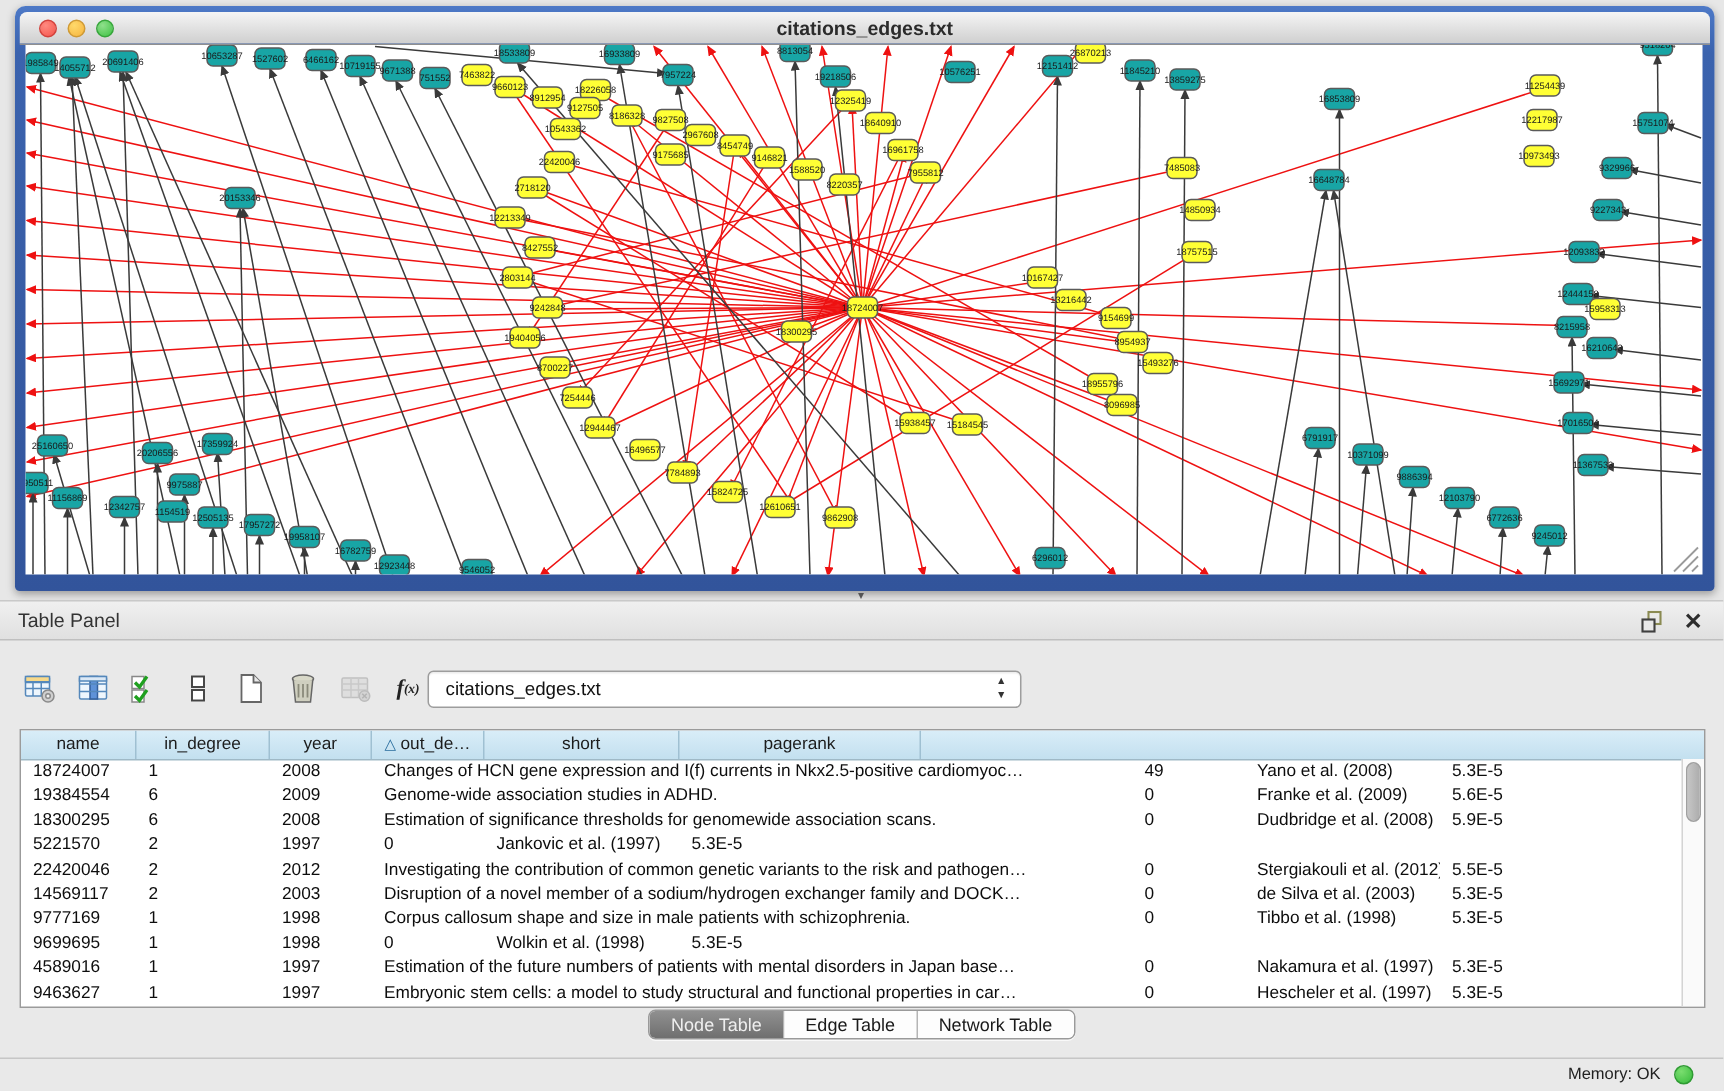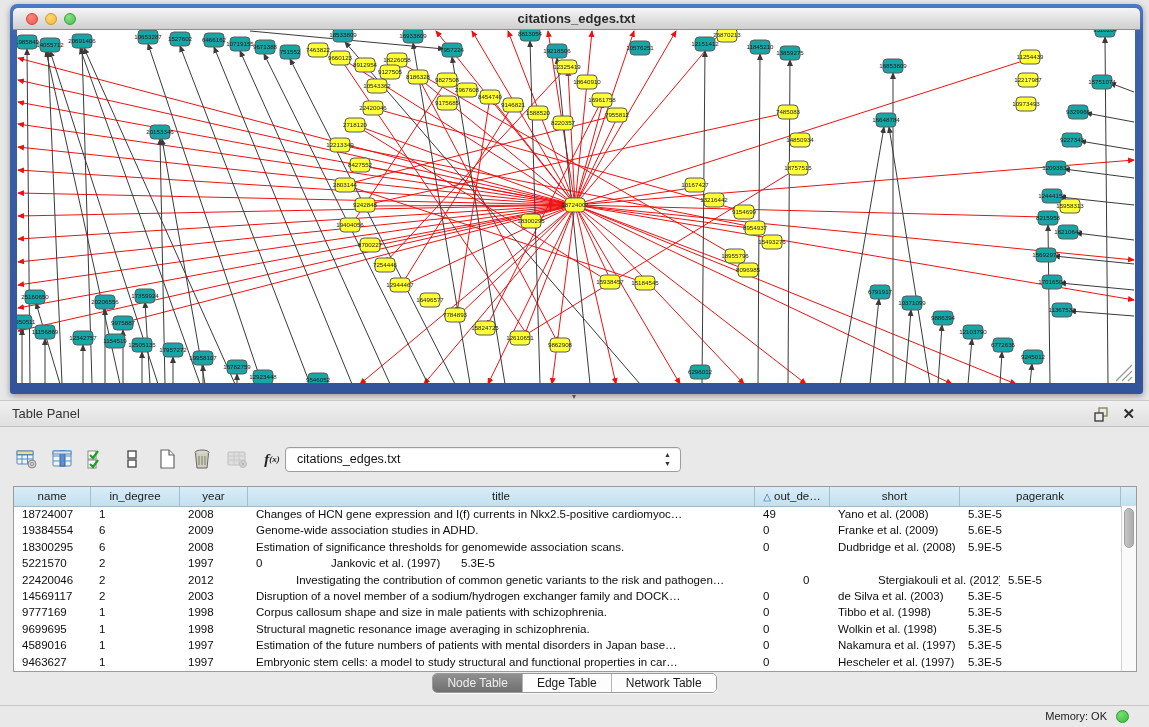--- a/index.html
+++ b/index.html
@@ -726,21 +726,20 @@
   <div id="table-selector">
     <span>citations_edges.txt</span>
     <span class="stepper">▲<br>▼</span>
   </div>
 
   <div id="tp-table">
     <div id="tbl-header">
         <div class="hcell" style="width: 77px;">name</div>
         <div class="hcell" style="width: 89px;">in_degree</div>
         <div class="hcell" style="width: 68px;">year</div>
-        <div class="hcell" style="width: 507px;">title</div>
         <div class="hcell" style="width: 75px;"><span class="sort-tri">△</span>out_de…</div>
         <div class="hcell" style="width: 130px;">short</div>
         <div class="hcell" style="width: 161px;">pagerank</div>
       </div>
     <div id="tbl-body">
         <div class="trow">
           <div class="tcell" style="width: 77px;">18724007</div>
           <div class="tcell" style="width: 89px;">1</div>
           <div class="tcell" style="width: 68px;">2008</div>
           <div class="tcell" style="width: 507px;">Changes of HCN gene expression and I(f) currents in Nkx2.5-positive cardiomyoc…</div>
@@ -771,21 +770,21 @@
           <div class="tcell" style="width: 89px;">2</div>
           <div class="tcell" style="width: 68px;">1997</div>
           <div class="tcell" style="width: 75px;">0</div>
           <div class="tcell" style="width: 130px;">Jankovic et al. (1997)</div>
           <div class="tcell" style="width: 161px;">5.3E-5</div>
         </div>
         <div class="trow">
           <div class="tcell" style="width: 77px;">22420046</div>
           <div class="tcell" style="width: 89px;">2</div>
           <div class="tcell" style="width: 68px;">2012</div>
-          <div class="tcell" style="width: 507px; margin-left: 40px;">Investigating the contribution of common genetic variants to the risk and pathogen…</div>
+          <div class="tcell" style="width: 507px;">Investigating the contribution of common genetic variants to the risk and pathogen…</div>
           <div class="tcell" style="width: 75px;">0</div>
           <div class="tcell" style="width: 130px;">Stergiakouli et al. (2012)</div>
           <div class="tcell" style="width: 161px;">5.5E-5</div>
         </div>
         <div class="trow">
           <div class="tcell" style="width: 77px;">14569117</div>
           <div class="tcell" style="width: 89px;">2</div>
           <div class="tcell" style="width: 68px;">2003</div>
           <div class="tcell" style="width: 507px;">Disruption of a novel member of a sodium/hydrogen exchanger family and DOCK…</div>
           <div class="tcell" style="width: 75px;">0</div>
@@ -798,21 +797,20 @@
           <div class="tcell" style="width: 68px;">1998</div>
           <div class="tcell" style="width: 507px;">Corpus callosum shape and size in male patients with schizophrenia.</div>
           <div class="tcell" style="width: 75px;">0</div>
           <div class="tcell" style="width: 130px;">Tibbo et al. (1998)</div>
           <div class="tcell" style="width: 161px;">5.3E-5</div>
         </div>
         <div class="trow">
           <div class="tcell" style="width: 77px;">9699695</div>
           <div class="tcell" style="width: 89px;">1</div>
           <div class="tcell" style="width: 68px;">1998</div>
-          <div class="tcell" style="width: 507px;">Structural magnetic resonance image averaging in schizophrenia.</div>
           <div class="tcell" style="width: 75px;">0</div>
           <div class="tcell" style="width: 130px;">Wolkin et al. (1998)</div>
           <div class="tcell" style="width: 161px;">5.3E-5</div>
         </div>
         <div class="trow">
           <div class="tcell" style="width: 77px;">4589016</div>
           <div class="tcell" style="width: 89px;">1</div>
           <div class="tcell" style="width: 68px;">1997</div>
           <div class="tcell" style="width: 507px;">Estimation of the future numbers of patients with mental disorders in Japan base…</div>
           <div class="tcell" style="width: 75px;">0</div>

